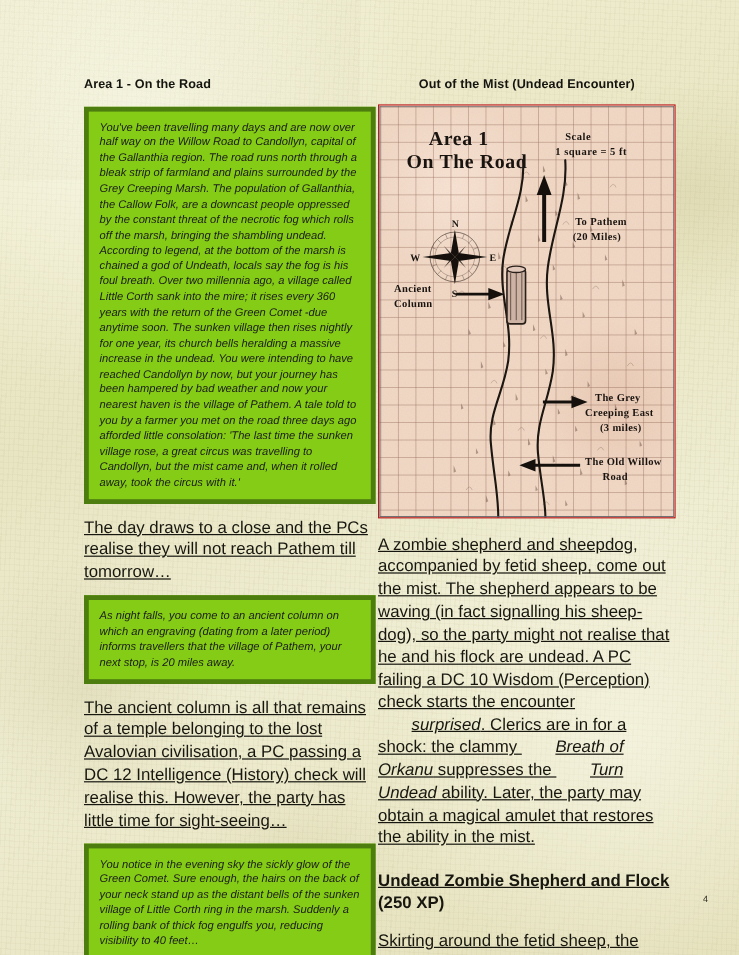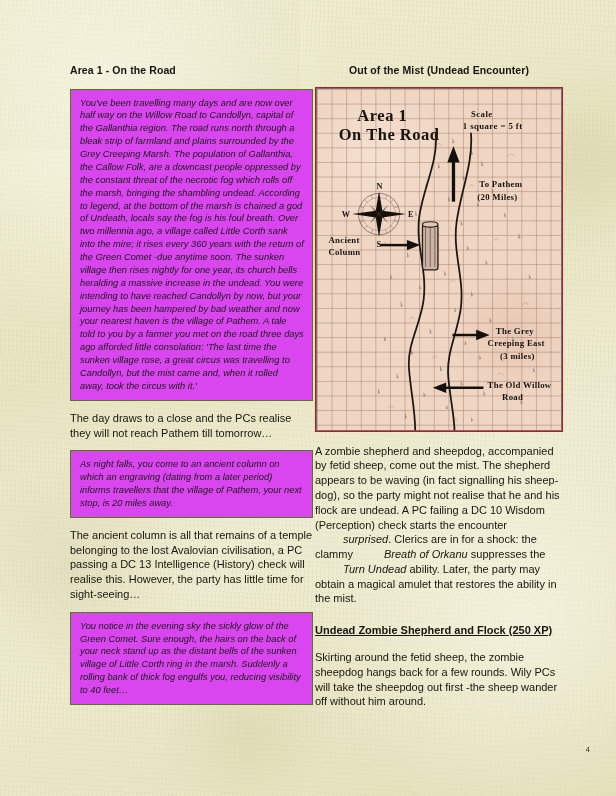--- a/index.html
+++ b/index.html
@@ -60,44 +60,45 @@
     margin: 0 0 12px 0;
     line-height: 1.2;
   }
   #col-right .heading {
     text-align: center;
     margin-bottom: 10px;
   }
 
   
   .readbox {
-    background: #d946ef;
-    border: 1px solid #4d7c0f;
+    background: #84cc16;
+    border: 4px solid #4d7c0f;
     box-sizing: border-box;
     padding: 7px 8px 7px 9px;
     margin: 0 0 10px 0;
   }
   .readbox p {
     margin: 0;
     font-style: italic;
     font-size: 9.3px;
     line-height: 1.385;
     color: #1b1b18;
     font-family: "Liberation Sans", sans-serif;
   }
 
   
   .gmtext {
     margin: 0 0 10px 0;
-    font-size: 11px;
+    font-size: 14px;
     line-height: 1.345;
     color: #17170f;
+    text-decoration: underline;
   }
   .gmtext em { font-style: italic; margin-left: 28px; }
-  .statline { margin: 17px 0 12px 0; font-size: 11px; line-height: 1.345; color: #17170f; text-decoration: underline; }
+  .statline { margin: 17px 0 12px 0; font-size: 14px; line-height: 1.345; color: #17170f; }
   .statline .statname {
     font-weight: bold;
     text-decoration: underline;
   }
   .statline .statxp { font-weight: bold; }
 
   
   #map-frame {
     position: relative;
     width: 248px;
@@ -165,21 +166,21 @@
     <div class="readbox">
       <p>You've been travelling many days and are now over half way on the Willow Road to Candollyn, capital of the Gallanthia region. The road runs north through a bleak strip of farmland and plains surrounded by the Grey Creeping Marsh. The population of Gallanthia, the Callow Folk, are a downcast people oppressed by the constant threat of the necrotic fog which rolls off the marsh, bringing the shambling undead. According to legend, at the bottom of the marsh is chained a god of Undeath, locals say the fog is his foul breath. Over two millennia ago, a village called Little Corth sank into the mire; it rises every 360 years with the return of the Green Comet -due anytime soon. The sunken village then rises nightly for one year, its church bells heralding a massive increase in the undead. You were intending to have reached Candollyn by now, but your journey has been hampered by bad weather and now your nearest haven is the village of Pathem. A tale told to you by a farmer you met on the road three days ago afforded little consolation: 'The last time the sunken village rose, a great circus was travelling to Candollyn, but the mist came and, when it rolled away, took the circus with it.'</p>
     </div>
 
     <p class="gmtext">The day draws to a close and the PCs realise they will not reach Pathem till tomorrow…</p>
 
     <div class="readbox">
       <p>As night falls, you come to an ancient column on which an engraving (dating from a later period) informs travellers that the village of Pathem, your next stop, is 20 miles away.</p>
     </div>
 
-    <p class="gmtext">The ancient column is all that remains of a temple belonging to the lost Avalovian civilisation, a PC passing a DC 13 Intelligence (History) check will realise this. However, the party has little time for sight-seeing…</p>
+    <p class="gmtext">The ancient column is all that remains of a temple belonging to the lost Avalovian civilisation, a PC passing a DC 12 Intelligence (History) check will realise this. However, the party has little time for sight-seeing…</p>
 
     <div class="readbox">
       <p>You notice in the evening sky the sickly glow of the Green Comet. Sure enough, the hairs on the back of your neck stand up as the distant bells of the sunken village of Little Corth ring in the marsh. Suddenly a rolling bank of thick fog engulfs you, reducing visibility to 40 feet…</p>
     </div>
 
   </div>
 
   <div class="col" id="col-right">
 
     <h2 class="heading">Out of the Mist (Undead Encounter)</h2>

